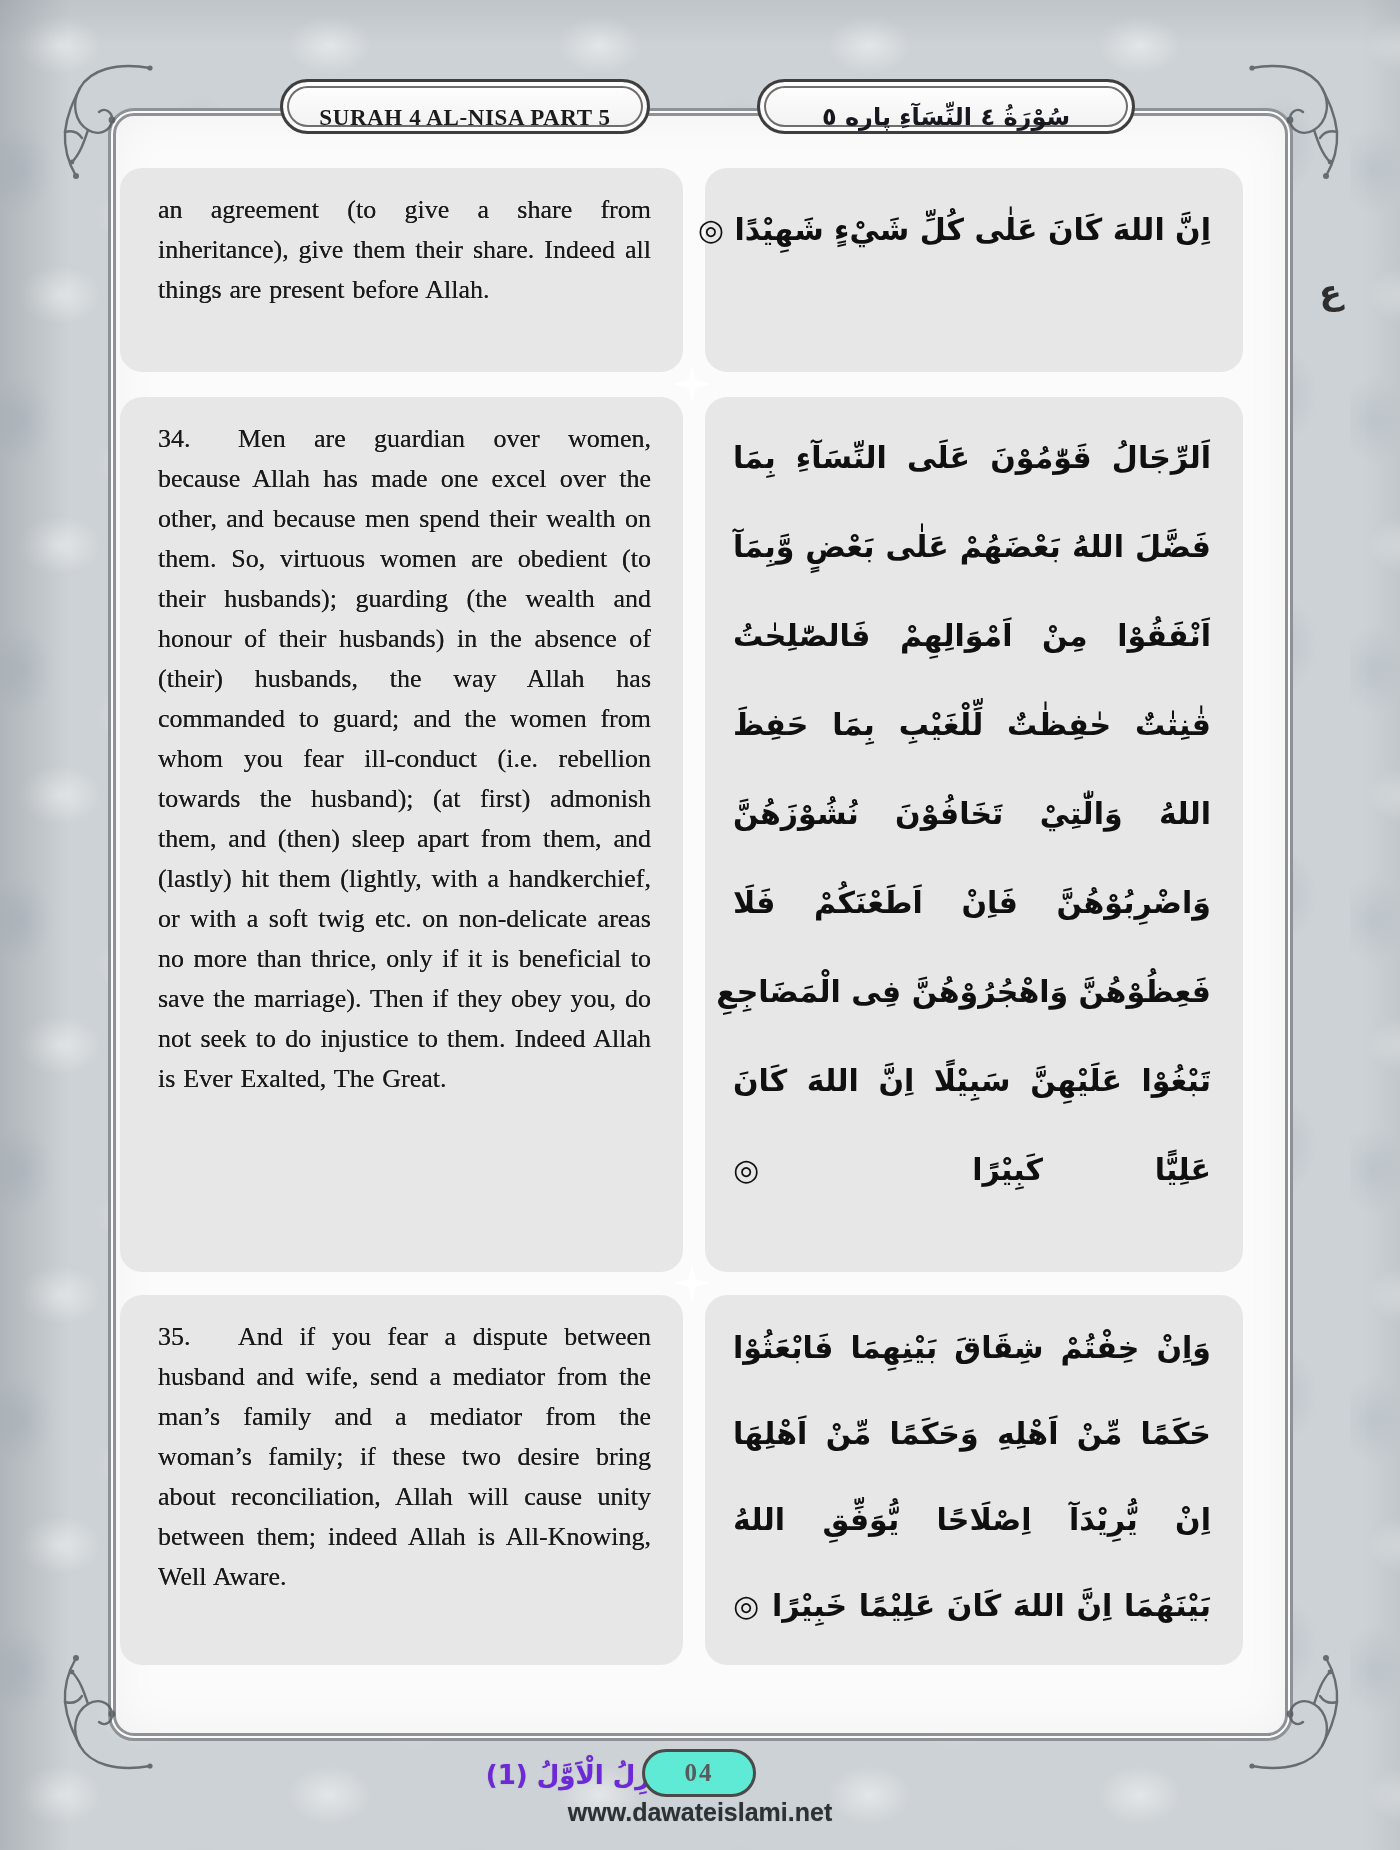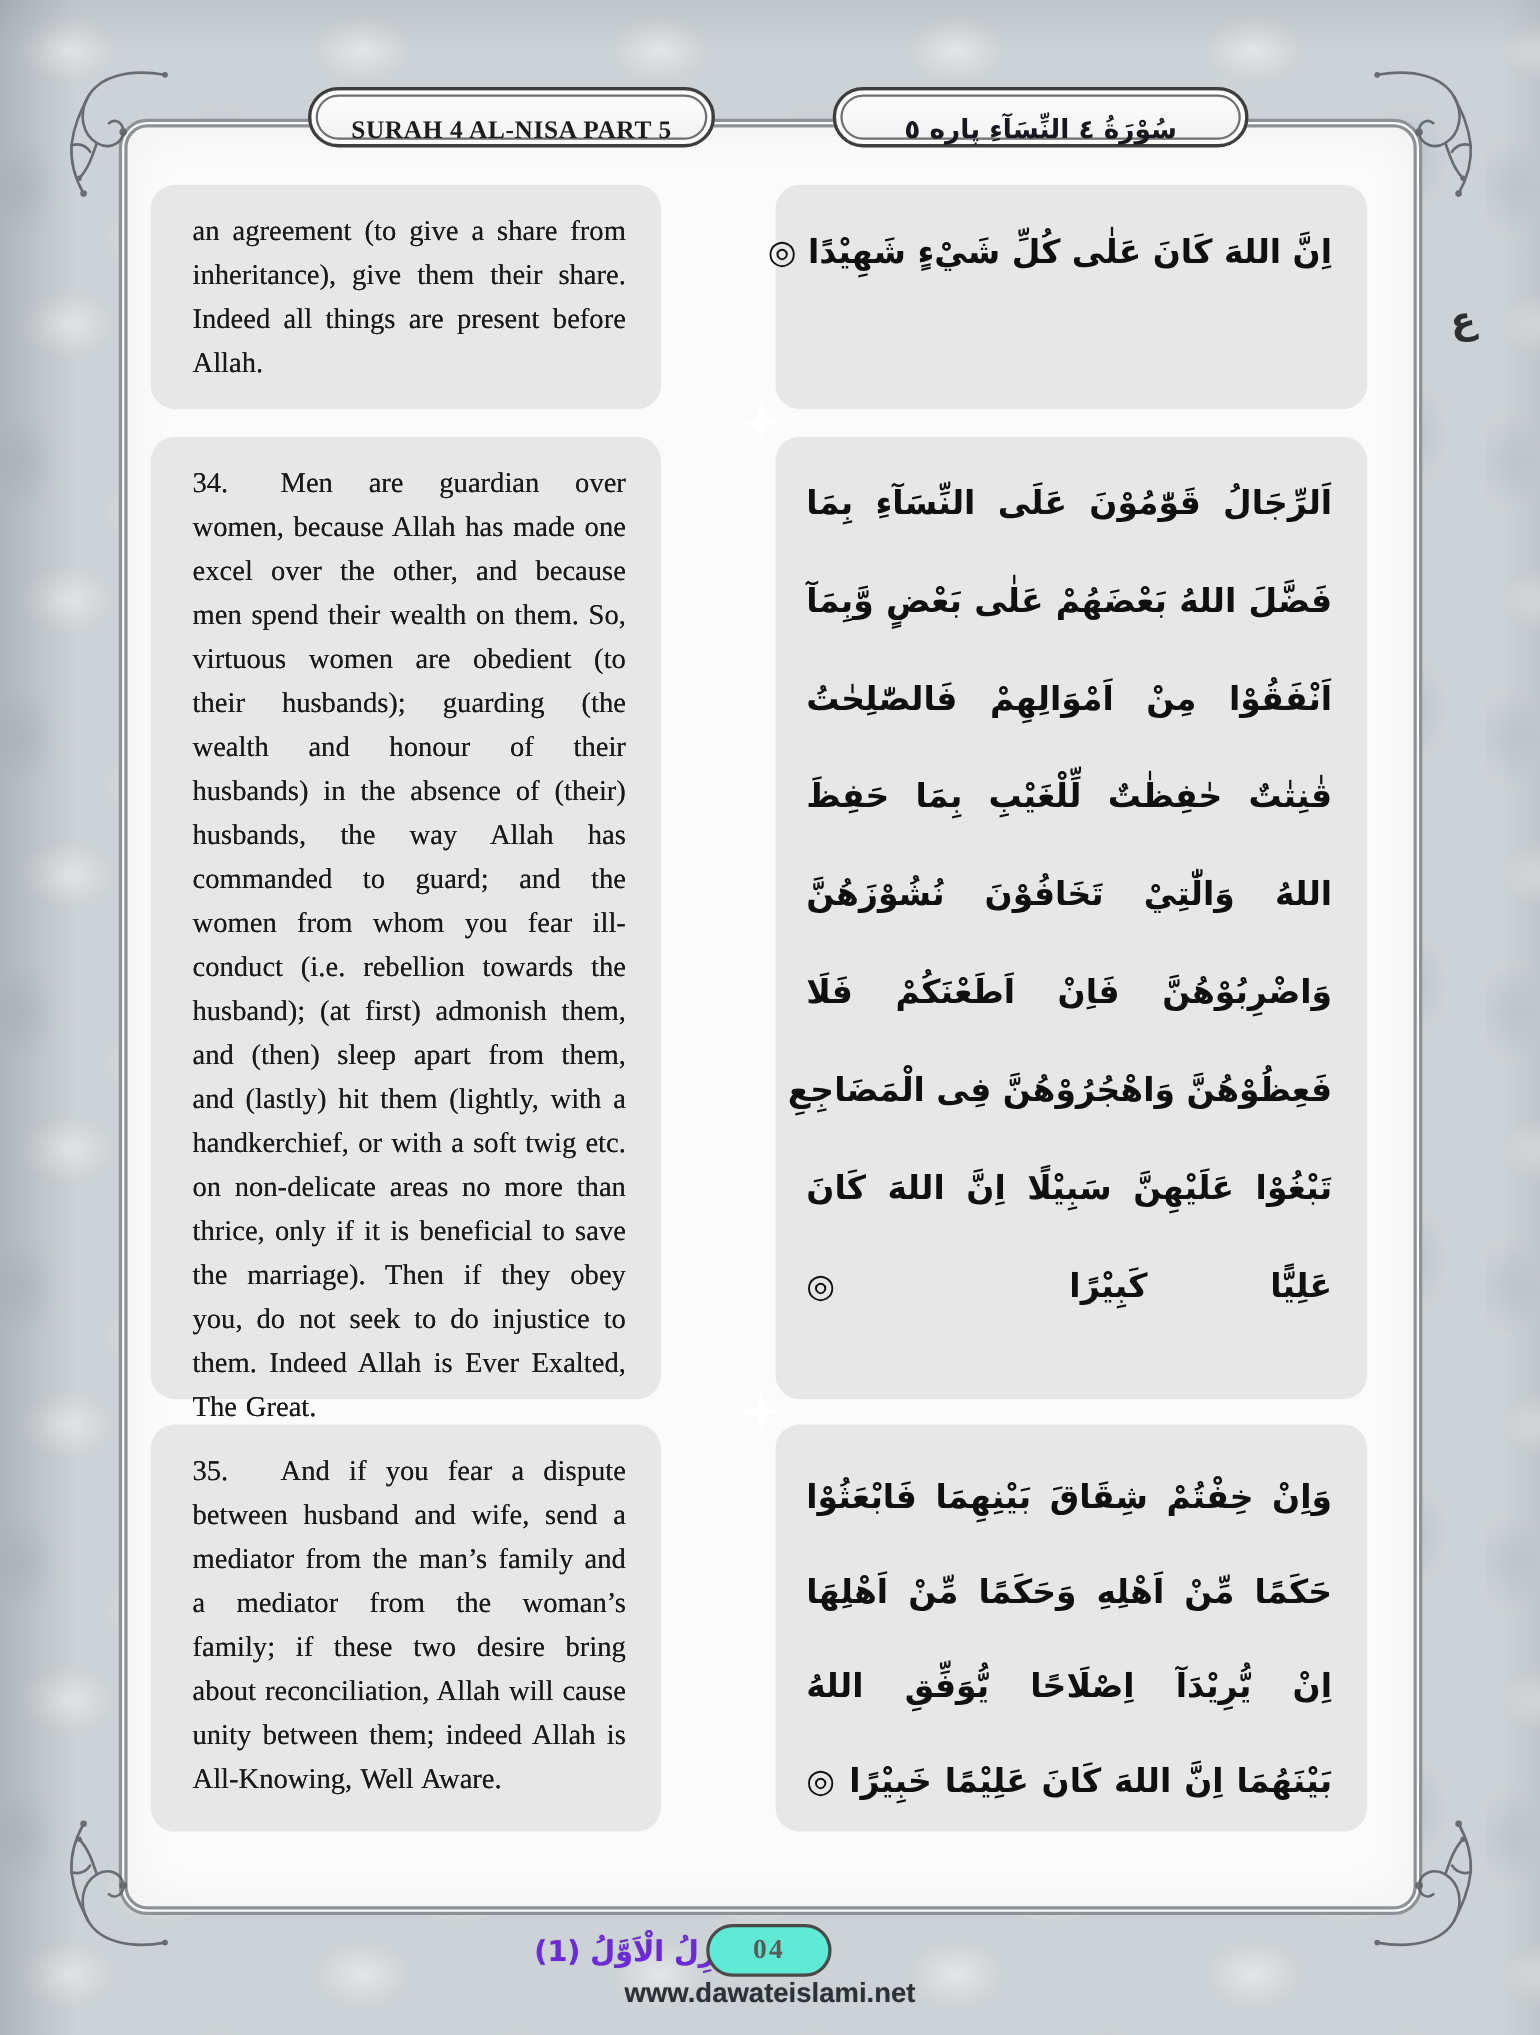--- a/index.html
+++ b/index.html
@@ -45,21 +45,21 @@
 
   .pagenum-pill{
     position:absolute;left:642px;top:1749px;width:114px;height:48px;
     border:3px solid #4a4a4a;border-radius:999px;background:#5eead4;
     display:flex;align-items:center;justify-content:center;box-sizing:border-box;z-index:4;
   }
   .pagenum-pill span{font-weight:bold;font-size:25px;color:#5a5a5a;letter-spacing:2px;font-family:"Liberation Serif",serif;}
 
   
   .blk{position:absolute;background:#e7e7e7;border-radius:22px;box-sizing:border-box;z-index:2;}
-  .eng{left:137px;width:464px;padding:22px 32px 0 38px;}
+  .eng{left:120px;width:563px;padding:22px 32px 0 38px;}
   .arb{left:705px;width:538px;padding:10px 32px 0 28px;direction:rtl;}
   .r1{top:168px;height:204px;}
   .r2{top:397px;height:875px;}
   .r3{top:1295px;height:370px;}
 
   .eng p{
     margin:0;font-size:26px;line-height:40px;color:#191919;
     text-align:justify;word-spacing:1.5px;
     text-shadow:0 0 .6px rgba(20,20,20,.85);
   }
@@ -69,21 +69,21 @@
   .aline{
     font-family:"DejaVu Sans",sans-serif;font-weight:bold;color:#101010;
     font-size:30px;white-space:nowrap;
     text-align:justify;text-align-last:justify;
   }
   .r1 .aline{line-height:88px;}
   .r2 .aline{line-height:89px;}
   .r3 .aline{line-height:86px;}
   .r1.arb{padding-top:18px;}
   .r2.arb{padding-top:16px;}
-  .r3.arb{padding-top:24px;}
+  .r3.arb{padding-top:10px;}
 
   
   .sparkle{
     position:absolute;width:38px;height:38px;background:#ffffff;z-index:3;
     clip-path:polygon(50% 0,60% 40%,100% 50%,60% 60%,50% 100%,40% 60%,0 50%,40% 40%);
     filter:drop-shadow(0 0 3px rgba(150,155,160,.9));
   }
   .sp1{left:673px;top:365px;}
   .sp2{left:673px;top:1264px;}
 

